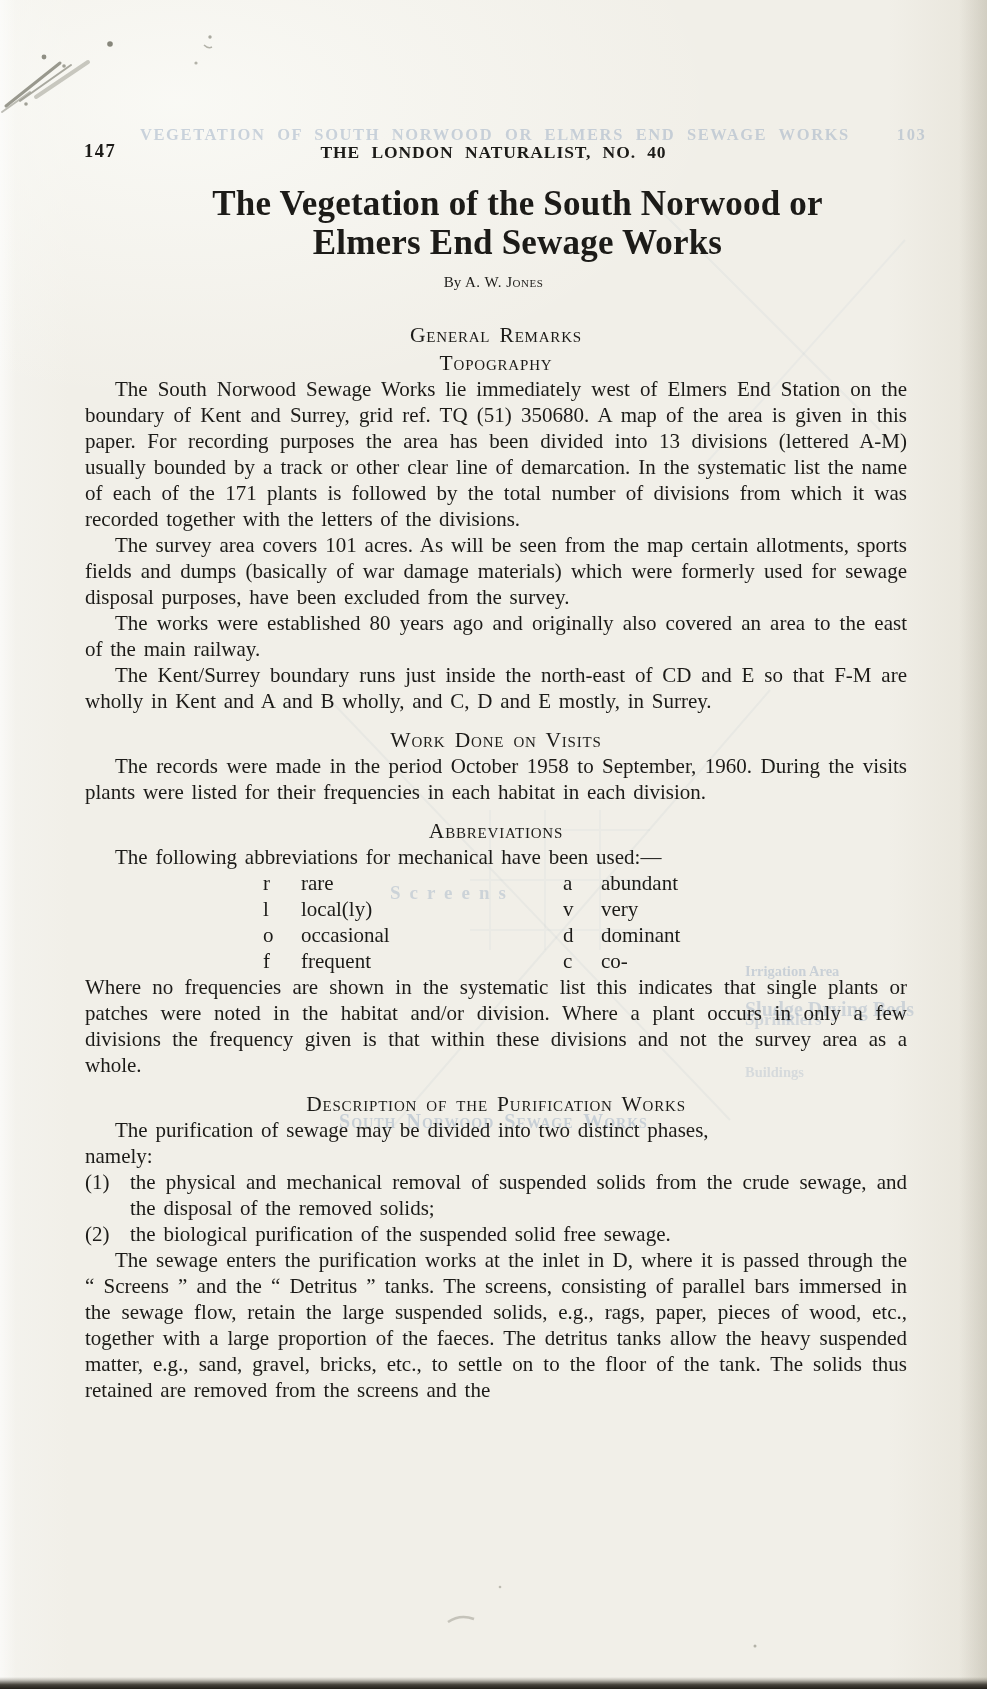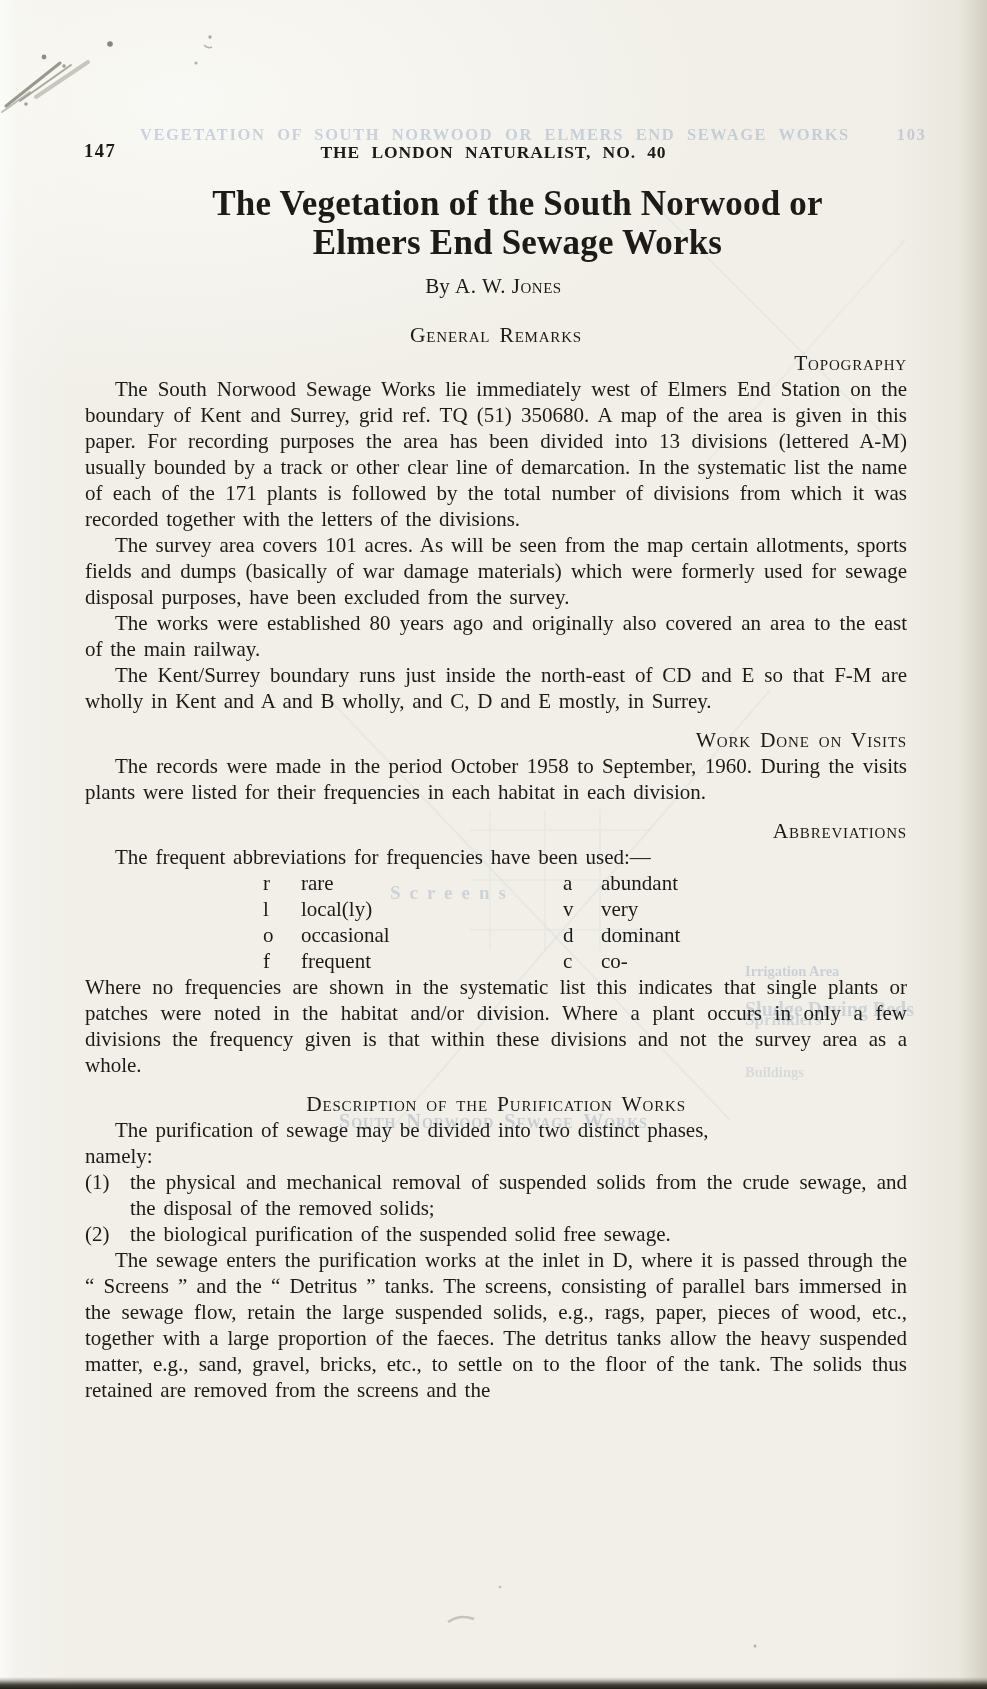--- a/index.html
+++ b/index.html
@@ -23,31 +23,31 @@
 
   
   .page-number{position:absolute;left:84px;top:141px;font-weight:bold;
     font-size:18.5px;letter-spacing:1.5px;}
   .running-header{position:absolute;left:0;right:0;top:142px;text-align:center;
     font-weight:bold;font-size:17.5px;letter-spacing:.9px;word-spacing:6px;}
 
   
   .title{position:absolute;left:0;right:0;top:184px;text-align:center;
     font-weight:bold;font-size:35px;line-height:39px;letter-spacing:.2px;margin-left:48px;}
-  .byline{position:absolute;left:0;right:0;top:274px;text-align:center;font-size:21px;}
+  .byline{position:absolute;left:0;right:0;top:274px;text-align:center;font-size:15px;}
   .byline .author{font-variant:small-caps;letter-spacing:.5px;}
 
   
   .content{position:absolute;left:85px;top:322px;width:822px;
     font-size:21px;line-height:26px;text-align:justify;word-spacing:2.5px;}
   .content p{margin:0;text-indent:30px;}
   .content p.noindent{text-indent:0;}
   .h-center{text-align:center;font-variant:small-caps;font-size:21.5px;
     letter-spacing:.8px;word-spacing:3px;}
-  .h-side{text-align:right;font-variant:small-caps;font-size:21.5px;
+  .h-side{text-align:center;font-variant:small-caps;font-size:21.5px;
     letter-spacing:.8px;word-spacing:3px;}
   .mt-sm{margin-top:2px;}
   .mt-md{margin-top:13px;}
 
   .abbrev-grid{display:grid;grid-template-columns:38px 262px 38px 1fr;
     margin-left:178px;text-align:left;word-spacing:0;}
   .abbrev-grid span{display:block;}
 
   .plist{margin-top:0;}
   .item{position:relative;padding-left:45px;text-indent:0 !important;text-align:justify;}
@@ -132,21 +132,21 @@
     <div class="h-side mt-sm">Topography</div>
     <p>The South Norwood Sewage Works lie immediately west of Elmers End Station on the boundary of Kent and Surrey, grid ref. TQ (51) 350680. A map of the area is given in this paper. For recording purposes the area has been divided into 13 divisions (lettered A-M) usually bounded by a track or other clear line of demarcation. In the systematic list the name of each of the 171 plants is followed by the total number of divisions from which it was recorded together with the letters of the divisions.</p>
     <p>The survey area covers 101 acres. As will be seen from the map certain allotments, sports fields and dumps (basically of war damage materials) which were formerly used for sewage disposal purposes, have been excluded from the survey.</p>
     <p>The works were established 80 years ago and originally also covered an area to the east of the main railway.</p>
     <p>The Kent/Surrey boundary runs just inside the north-east of CD and E so that F-M are wholly in Kent and A and B wholly, and C, D and E mostly, in Surrey.</p>
 
     <div class="h-side mt-md">Work Done on Visits</div>
     <p>The records were made in the period October 1958 to September, 1960. During the visits plants were listed for their frequencies in each habitat in each division.</p>
 
     <div class="h-side mt-md">Abbreviations</div>
-    <p>The frequent abbreviations for frequencies have been used:—</p>
+    <p>The following abbreviations for mechanical have been used:—</p>
 
     <div class="abbrev-grid">
       <span>r</span>
       <span>rare</span>
       <span>a</span>
       <span>abundant</span>
 
       <span>l</span>
       <span>local(ly)</span>
       <span>v</span>

